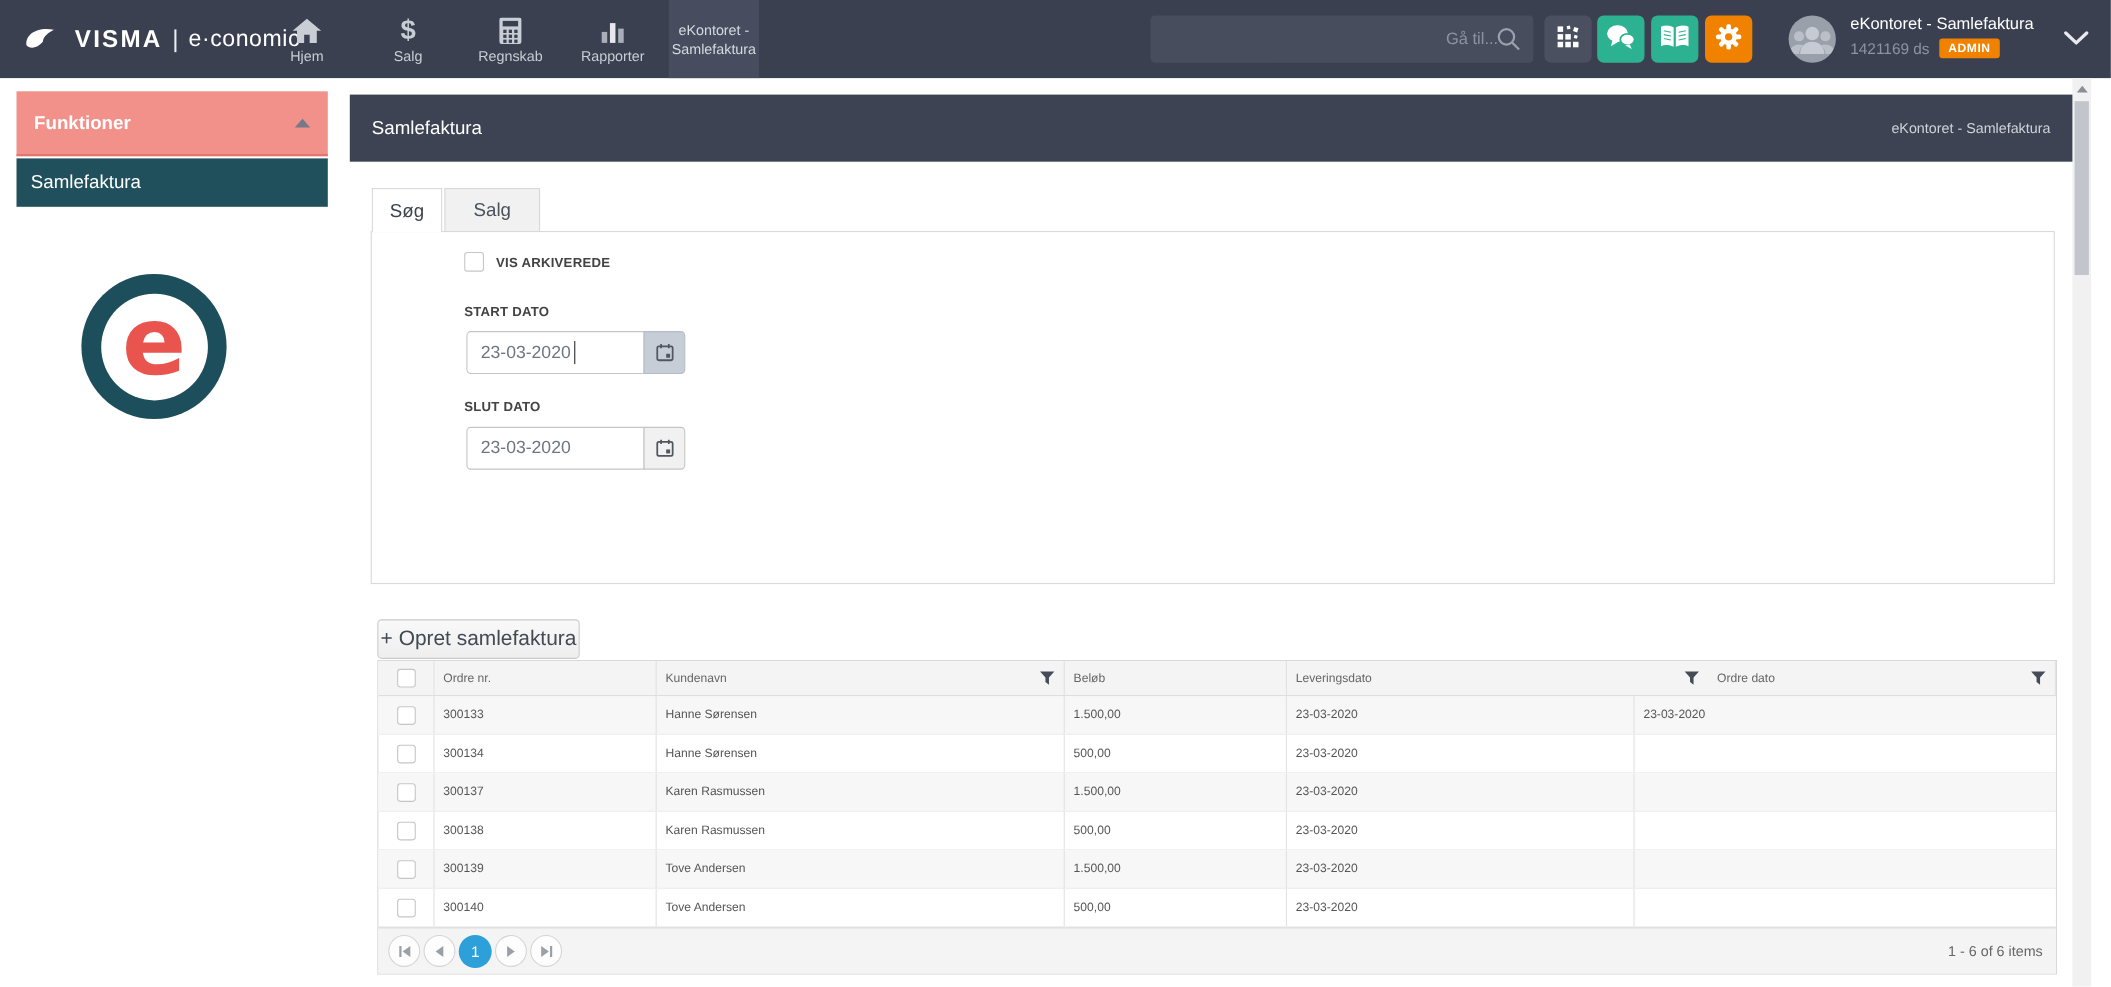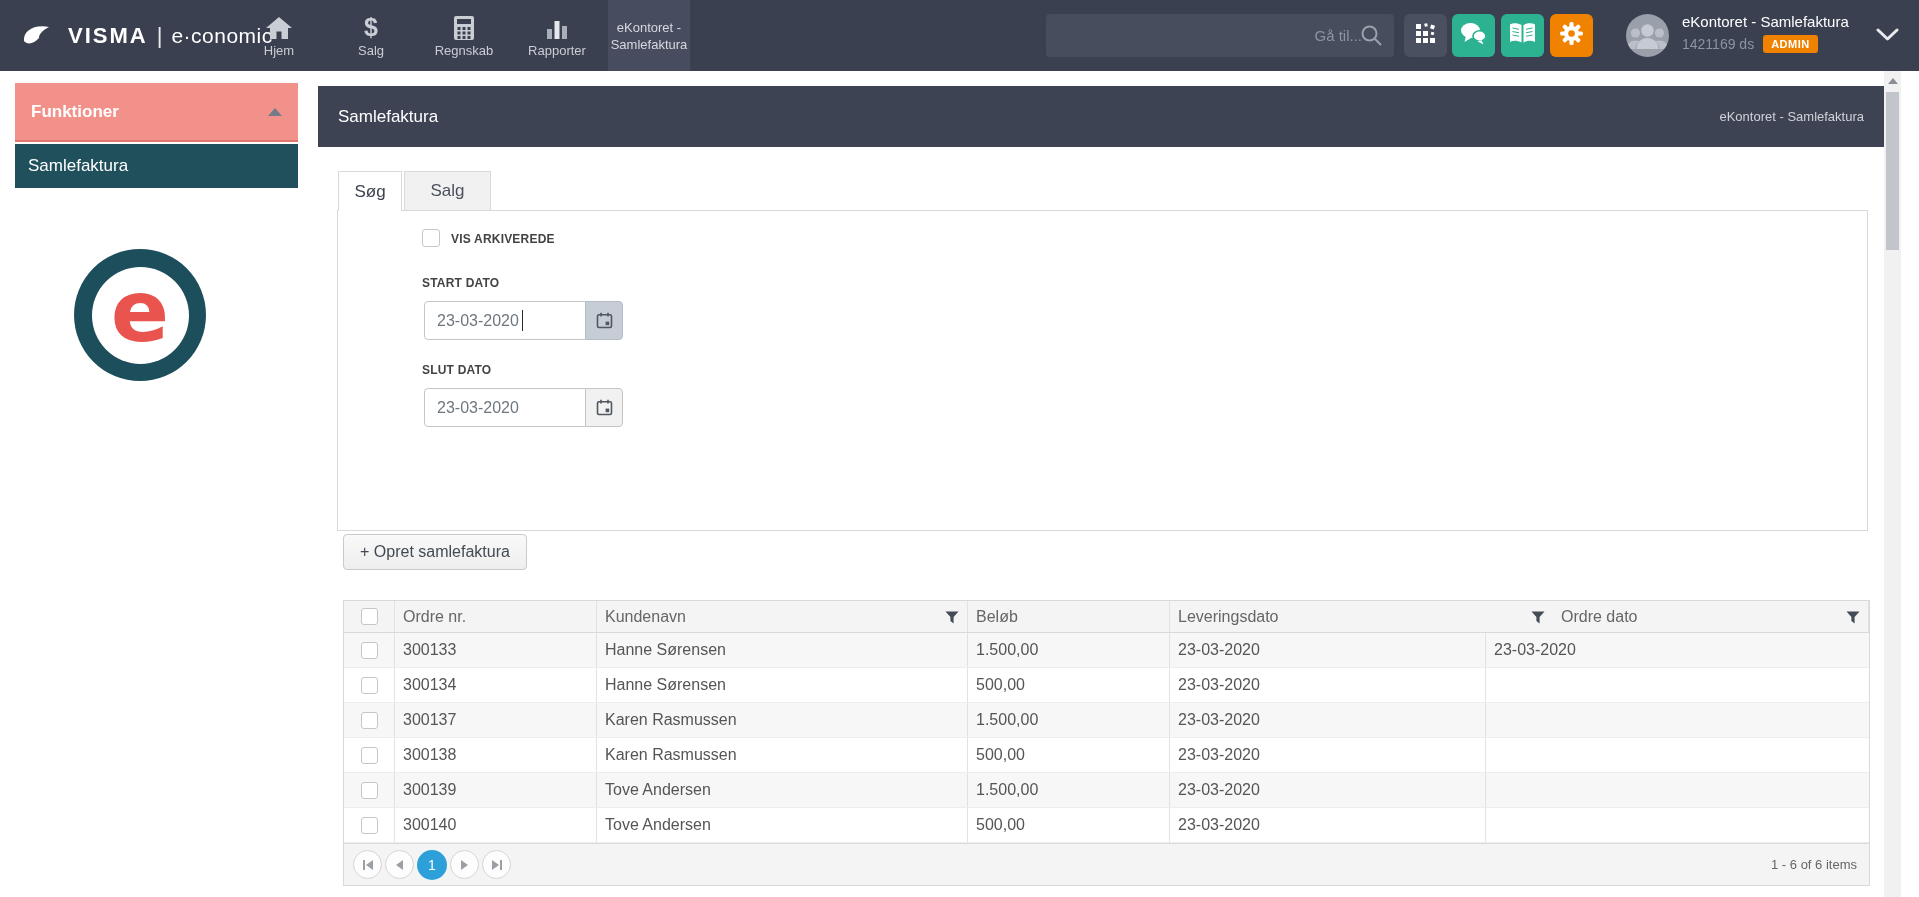--- a/index.html
+++ b/index.html
@@ -66,26 +66,26 @@
   .lbl-start{left:422px;top:276px;}
   .lbl-slut{left:422px;top:363px;}
   .date-group{position:absolute;width:199px;height:39px;z-index:4;}
   .dg1{left:424px;top:301px;} .dg2{left:424px;top:388px;}
   .date-input{position:absolute;left:0;top:0;width:162px;height:39px;border:1px solid #c5c5c5;border-radius:4px 0 0 4px;box-sizing:border-box;padding:0 12px;font-size:16px;color:#6e777f;background:#fff;outline:none;font-family:"Liberation Sans",sans-serif;}
   .date-btn{position:absolute;left:161px;top:0;width:38px;height:39px;border:1px solid #c5c5c5;border-radius:0 4px 4px 0;box-sizing:border-box;display:flex;align-items:center;justify-content:center;cursor:pointer;}
   .date-btn.focused{background:#c6cdd7;border-color:#b6bdc8;}
   .date-btn.normal{background:#f1f1f1;}
   .caret{position:absolute;left:98px;top:9px;width:1px;height:21px;background:#2b2b2b;}
 
-  .create-btn{position:absolute;left:343px;top:534px;width:184px;height:36px;background:linear-gradient(#f9f9f9,#eeeeee);border:1px solid #c9c9c9;border-radius:4px;font-size:16px;color:#424a54;display:flex;align-items:center;justify-content:center;cursor:pointer;box-sizing:border-box;}
+  .create-btn{position:absolute;left:343px;top:563px;width:184px;height:36px;background:linear-gradient(#f9f9f9,#eeeeee);border:1px solid #c9c9c9;border-radius:4px;font-size:19px;color:#424a54;display:flex;align-items:center;justify-content:center;cursor:pointer;box-sizing:border-box;}
 
   
   .grid{position:absolute;left:343px;top:600px;width:1527px;border:1px solid #d9d9d9;box-sizing:border-box;background:#fff;}
   .grid-header{display:flex;height:32px;background:#f4f4f4;border-bottom:1px solid #d9d9d9;box-sizing:border-box;}
-  .gcell{box-sizing:border-box;border-right:1px solid #e2e2e2;display:flex;align-items:center;padding:0 8px;font-size:16px;position:relative;text-align:center;}
+  .gcell{box-sizing:border-box;border-right:1px solid #e2e2e2;display:flex;align-items:center;padding:0 8px;font-size:11px;position:relative;text-align:center;}
   .grid-header .gcell{color:#666;cursor:pointer;}
   .grid-row .gcell{color:#555;cursor:default;}
   .c0{width:51px;justify-content:center;padding:0;}
   .c1{width:202px;} .c2{width:371px;} .c3{width:202px;} .c4{width:316px;} .c5{flex:1;border-right:none;}
   .funnel{position:absolute;right:8px;top:9px;}
   .grid-row{display:flex;height:35px;box-sizing:border-box;border-bottom:1px solid #ededed;cursor:pointer;}
   .grid-row:nth-of-type(even){background:#f7f7f7;}
   .grid-row:last-of-type{border-bottom:none;}
   .row-chk{width:17px;height:17px;}
   .grid-footer{display:flex;align-items:center;height:42px;background:#f4f4f4;border-top:1px solid #d9d9d9;padding:0 9px;box-sizing:border-box;position:relative;}

